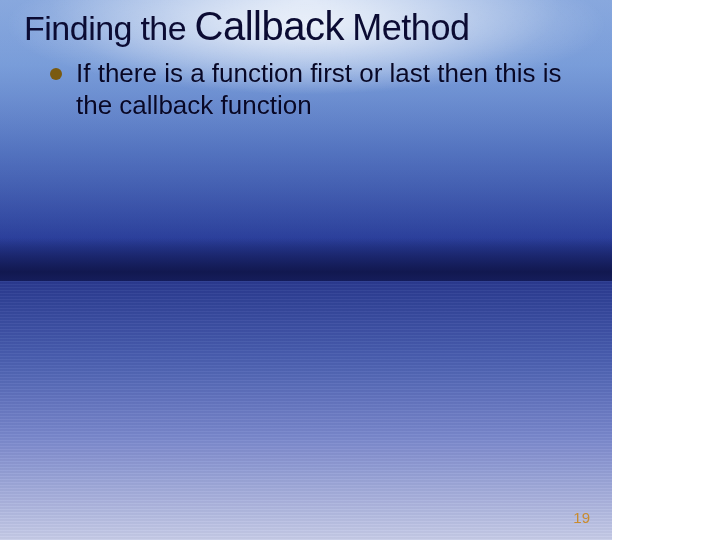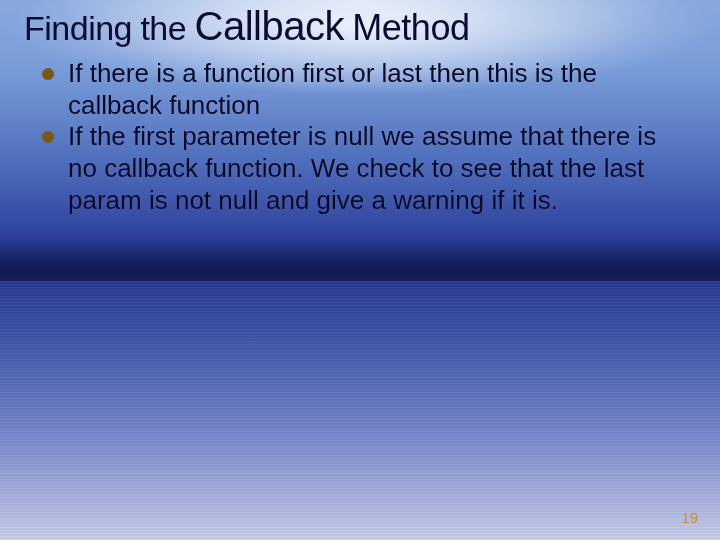--- a/index.html
+++ b/index.html
@@ -4,21 +4,21 @@
 <style>
   html, body {
     margin: 0;
     padding: 0;
     width: 720px;
     height: 540px;
     overflow: hidden;
     font-family: Verdana, Geneva, sans-serif;
   }
   .slide {
-    width: 720px;
+    width: 612px;
     height: 540px;
     position: relative;
     background:
       radial-gradient(ellipse 60% 25% at 50% 0%, rgba(255,255,255,0.85) 0%, rgba(255,255,255,0.3) 40%, rgba(255,255,255,0) 70%),
       linear-gradient(to bottom,
         #7fa0d8 0%,
         #6d93d4 12%,
         #4767b8 28%,
         #2a3e9a 44%,
         #1e2b80 52%,
@@ -85,21 +85,21 @@
     letter-spacing: -0.5px;
     line-height: 1.1;
   }
   .title .w1 { font-size: 34px; }
   .title .w2 { font-size: 34px; }
   .title .w3 { font-size: 40px; }
   .title .w4 { font-size: 36px; }
   .bullets {
     list-style: none;
     padding: 0 6px 0 18px;
-    margin: 0;
+    margin: 8px;
     color: #070726;
   }
   .bullets li {
     position: relative;
     padding-left: 26px;
     font-size: 26px;
     line-height: 1.22;
     margin-bottom: 0;
     font-weight: 400;
     text-shadow: 0 0 1px rgba(255,255,255,0.2);
@@ -135,18 +135,17 @@
   <div class="content">
     <h1 class="title">
       <span class="w1">Finding</span>
       <span class="w2">the</span>
       <span class="w3">Callback</span>
       <span class="w4">Method</span>
     </h1>
 
     <ul class="bullets">
       <li>If there is a function first or last then this is the callback function</li>
-      <li>If the first parameter is null we assume that there is no callback function. We check to see that the last param is not null and give a warning if it is.</li>
     </ul>
   </div>
 
   <div class="page-num">19</div>
 </div>
 
 </body></html>

